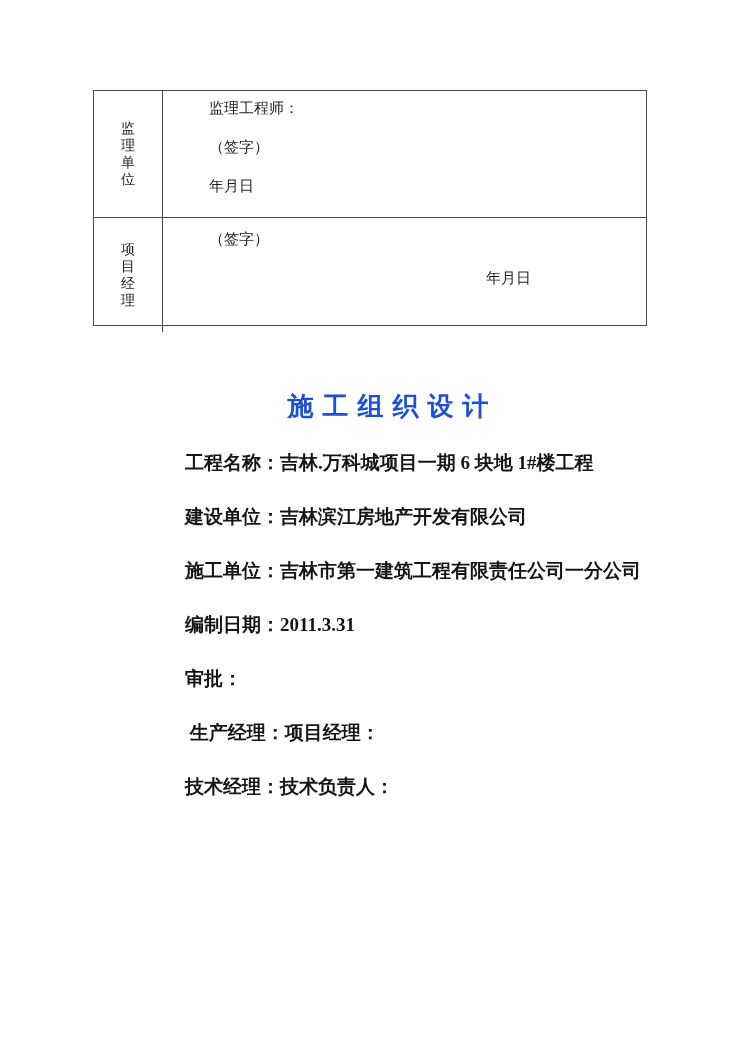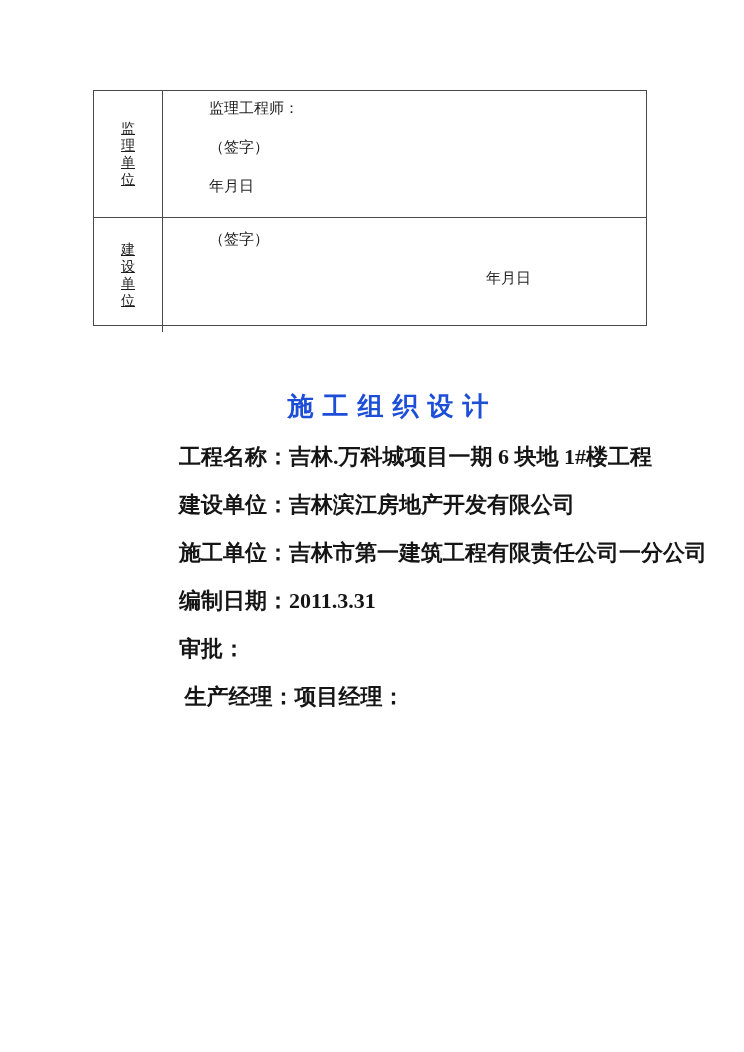--- a/index.html
+++ b/index.html
@@ -37,21 +37,20 @@
     flex: 0 0 114px;
     border-top: 1px solid #4a4a4a;
   }
   .unit-cell {
     width: 68px;
     border-right: 1px solid #4a4a4a;
     display: flex;
     align-items: center;
     justify-content: center;
     flex: none;
-    text-decoration: underline;
   }
   .unit-label {
     width: 16px;
     font-size: 14px;
     line-height: 17px;
     text-align: center;
     word-break: break-all;
     letter-spacing: 0;
   }
   .cell-content {
@@ -89,22 +88,22 @@
   }
 
   
   .info-block {
     position: absolute;
     top: 428px;
     left: 169px;
     width: 520px;
   }
   .info-line {
-    margin: 10px;
-    font-size: 22px;
+    margin: 16px;
+    font-size: 19px;
     line-height: 38px;
     font-weight: bold;
     white-space: pre;
     color: #151515;
   }
 </style>
 </head>
 <body>
 
 <div class="page">
@@ -117,34 +116,35 @@
       </div>
       <div class="cell-content">
         <div class="cline">监理工程师：</div>
         <div class="cline">（签字）</div>
         <div class="cline">年月日</div>
       </div>
     </div>
 
     <div class="srow r2">
       <div class="unit-cell">
-        <div class="unit-label">建设单位</div>
+        <div class="unit-label">项目经理</div>
       </div>
       <div class="cell-content">
         <div class="cline">（签字）</div>
         <div class="cline date-offset">年月日</div>
       </div>
     </div>
 
   </div>
 
   <h1 class="doc-title">施工组织设计</h1>
 
   <div class="info-block">
     <p class="info-line">工程名称：吉林.万科城项目一期 6 块地 1#楼工程</p>
     <p class="info-line">建设单位：吉林滨江房地产开发有限公司</p>
     <p class="info-line">施工单位：吉林市第一建筑工程有限责任公司一分公司</p>
     <p class="info-line">编制日期：2011.3.31</p>
     <p class="info-line">审批：</p>
     <p class="info-line"> 生产经理：项目经理：</p>
+    <p class="info-line">技术经理：技术负责人：</p>
   </div>
 
 </div>
 
 </body></html>

